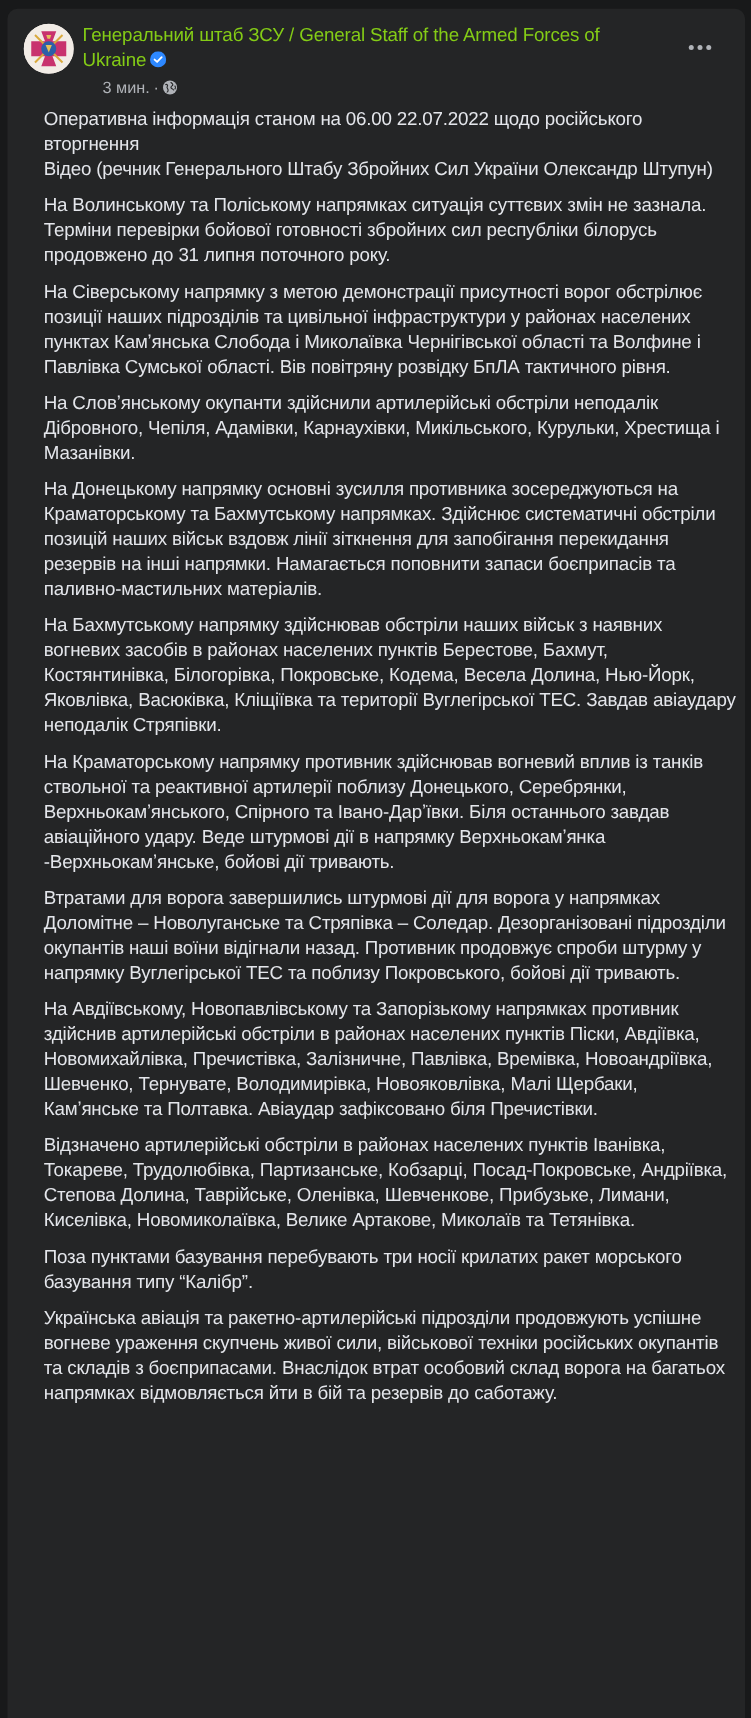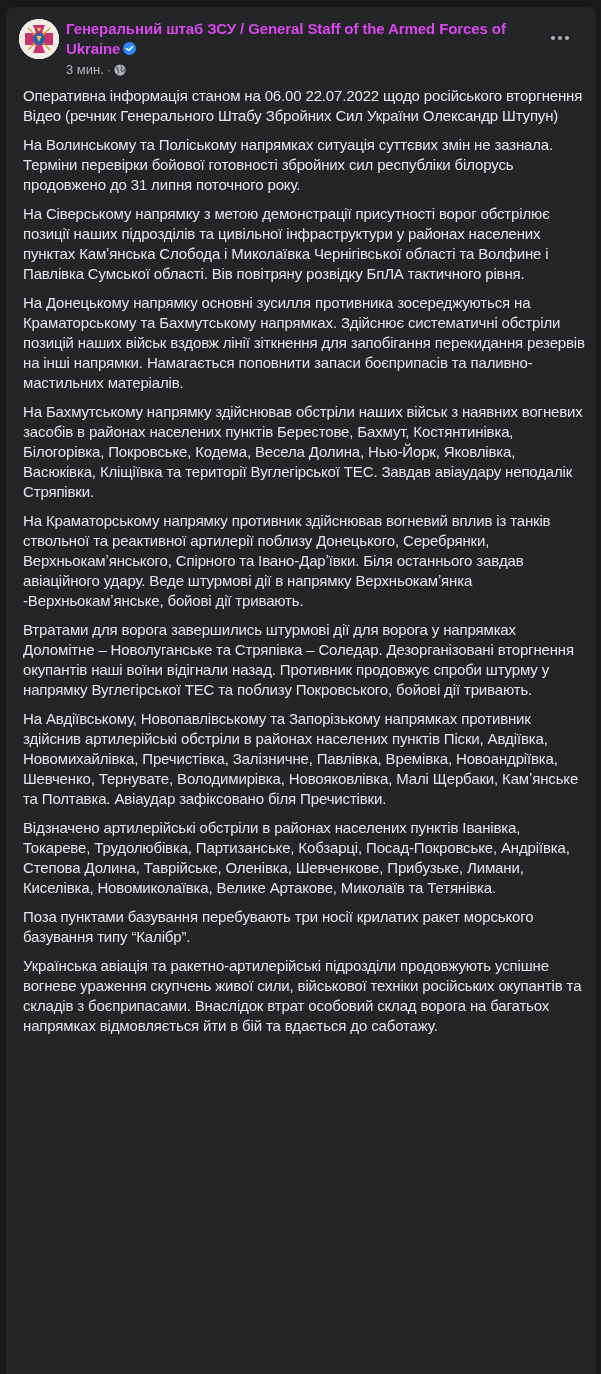--- a/index.html
+++ b/index.html
@@ -42,44 +42,44 @@
       overflow: hidden;
       cursor: pointer;
     }
     .avatar svg { display: block; }
     .page-name {
       position: absolute;
       left: 60px;
       top: 12px;
       width: 440px;
       font-size: 15px;
-      font-weight: 700;
+      font-weight: 400;
       line-height: 20px;
-      color: #d946ef;
+      color: #84cc16;
       cursor: pointer;
       letter-spacing: -0.1px;
     }
     .verified {
       display: inline-block;
       width: 13px;
       height: 13px;
       vertical-align: -1px;
       margin-left: 3px;
     }
     .meta {
       position: absolute;
       left: 60px;
       top: 55px;
       font-size: 13px;
       line-height: 16px;
       color: #b0b3b8;
       display: flex;
       align-items: center;
     }
-    .meta .time { cursor: pointer; }
+    .meta .time { cursor: pointer; margin-left: 16px; }
     .meta .dot { margin: 0 3px; }
     .globe { width: 12px; height: 12px; display: inline-block; }
     .more-btn {
       position: absolute;
       right: 22px;
       top: 22px;
       width: 28px;
       height: 18px;
       display: flex;
       align-items: center;
@@ -98,21 +98,21 @@
       position: absolute;
       left: 13px;
       top: 79px;
       width: 570px;
       font-size: 15px;
       line-height: 20px;
       color: #e4e6eb;
       letter-spacing: -0.15px;
     }
     .body p {
-      margin: 0 0 9px 4px;
+      margin: 0 0 9px 16px;
       white-space: pre-line;
     }
   </style>
 </head>
 <body>
 
 <div class="card">
   <div class="header">
     <div class="avatar">
       <svg width="40" height="40" viewBox="0 0 40 40">
@@ -147,23 +147,24 @@
       <span></span>
       <span></span>
     </div>
   </div>
 
   <div class="body">
     <p>Оперативна інформація станом на 06.00 22.07.2022 щодо російського вторгнення
 Відео (речник Генерального Штабу Збройних Сил України Олександр Штупун)</p>
     <p>На Волинському та Поліському напрямках ситуація суттєвих змін не зазнала. Терміни перевірки бойової готовності збройних сил республіки  білорусь продовжено до 31 липня поточного року.</p>
     <p>На Сіверському напрямку з метою демонстрації присутності ворог обстрілює позиції наших підрозділів та цивільної інфраструктури у районах населених пунктах Камʼянська Слобода і Миколаївка Чернігівської області та Волфине і Павлівка Сумської області. Вів повітряну розвідку БпЛА тактичного рівня.</p>
+    <p>На Словʼянському окупанти здійснили артилерійські обстріли неподалік Дібровного, Чепіля, Адамівки, Карнаухівки, Микільського, Курульки, Хрестища і Мазанівки.</p>
     <p>На Донецькому напрямку основні зусилля противника зосереджуються на Краматорському та Бахмутському напрямках. Здійснює систематичні обстріли позицій наших військ вздовж лінії зіткнення для запобігання перекидання резервів на інші напрямки. Намагається поповнити запаси боєприпасів та паливно-мастильних матеріалів.</p>
     <p>На Бахмутському напрямку здійснював обстріли наших військ з наявних вогневих засобів в районах населених пунктів Берестове, Бахмут, Костянтинівка, Білогорівка, Покровське, Кодема, Весела Долина, Нью-Йорк, Яковлівка, Васюківка, Кліщіївка та території Вуглегірської ТЕС. Завдав авіаудару неподалік Стряпівки.</p>
     <p>На Краматорському напрямку противник здійснював вогневий вплив із танків ствольної та реактивної артилерії поблизу Донецького, Серебрянки, Верхньокамʼянського, Спірного та Івано-Дарʼївки. Біля останнього завдав авіаційного удару. Веде штурмові дії в напрямку Верхньокамʼянка
 -Верхньокамʼянське, бойові дії тривають.</p>
-    <p>Втратами для ворога завершились штурмові дії для ворога у напрямках Доломітне – Новолуганське та Стряпівка – Соледар. Дезорганізовані вторгнення окупантів наші воїни відігнали назад. Противник продовжує спроби штурму у напрямку Вуглегірської ТЕС та поблизу Покровського, бойові дії тривають.</p>
+    <p>Втратами для ворога завершились штурмові дії для ворога у напрямках Доломітне – Новолуганське та Стряпівка – Соледар. Дезорганізовані підрозділи окупантів наші воїни відігнали назад. Противник продовжує спроби штурму у напрямку Вуглегірської ТЕС та поблизу Покровського, бойові дії тривають.</p>
     <p>На Авдіївському, Новопавлівському та Запорізькому напрямках противник здійснив артилерійські обстріли в районах населених пунктів Піски, Авдіївка, Новомихайлівка, Пречистівка, Залізничне, Павлівка, Времівка, Новоандріївка, Шевченко, Тернувате, Володимирівка, Новояковлівка, Малі Щербаки, Камʼянське та Полтавка. Авіаудар зафіксовано біля Пречистівки.</p>
     <p>Відзначено артилерійські обстріли в районах населених пунктів Іванівка, Токареве, Трудолюбівка, Партизанське, Кобзарці, Посад-Покровське, Андріївка, Степова Долина, Таврійське, Оленівка, Шевченкове, Прибузьке, Лимани, Киселівка, Новомиколаївка, Велике Артакове, Миколаїв та Тетянівка.</p>
     <p>Поза пунктами базування перебувають три носії крилатих ракет морського базування типу “Калібр”.</p>
-    <p>Українська авіація та ракетно-артилерійські підрозділи продовжують успішне вогневе ураження скупчень живої сили, військової техніки російських окупантів та складів з боєприпасами. Внаслідок втрат особовий склад ворога на багатьох напрямках відмовляється йти в бій та вдається до саботажу.</p>
+    <p>Українська авіація та ракетно-артилерійські підрозділи продовжують успішне вогневе ураження скупчень живої сили, військової техніки російських окупантів та складів з боєприпасами. Внаслідок втрат особовий склад ворога на багатьох напрямках відмовляється йти в бій та резервів до саботажу.</p>
   </div>
 </div>
 
 </body></html>

